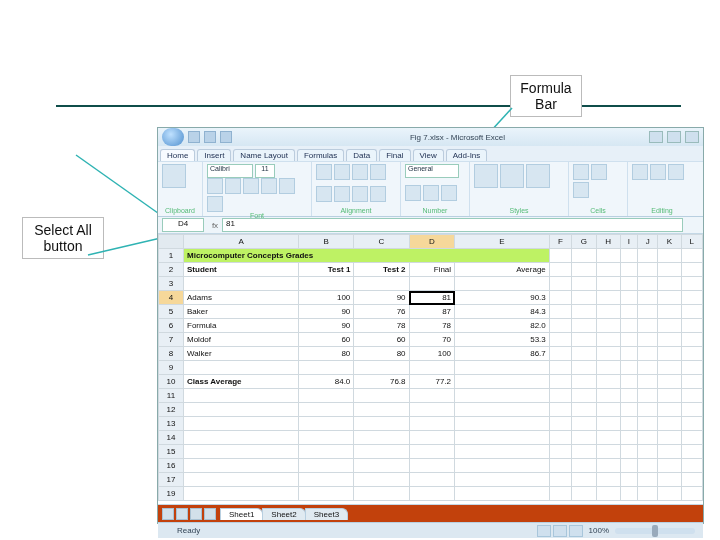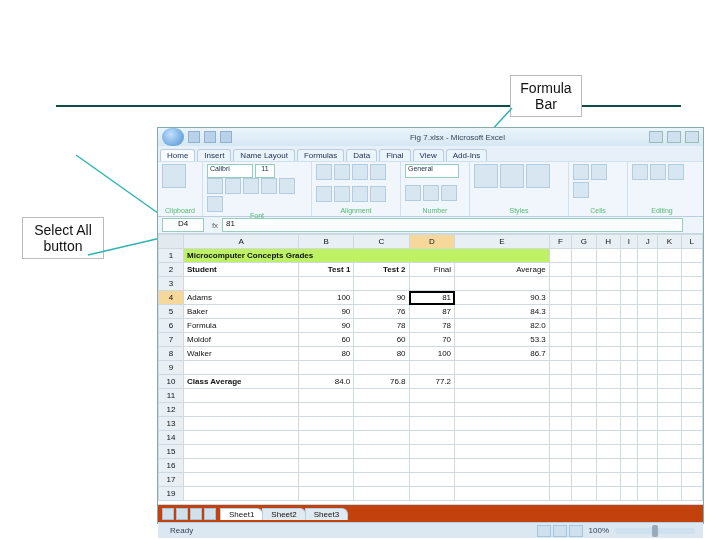--- a/index.html
+++ b/index.html
@@ -48,21 +48,21 @@
   .sheet td.active{outline:2px solid #000;outline-offset:-2px;background:#fff;}
   .sheet tr.sel th.rowh,.sheet thead th.selcol{background:#f6d89a;}
 
   .sheettabs{height:17px;background:#c2410c;border-top:1px solid #c4d8e6;display:flex;align-items:center;font-size:8px;}
   .nav{display:flex;margin:0 4px;gap:2px;}
   .nav span{width:10px;height:10px;background:#d2e0ea;border:1px solid #a8c1d3;}
   .tab{padding:1px 8px;background:#fff;border:1px solid #b8cfe0;border-bottom:none;border-radius:0 6px 0 0;margin-right:-1px;}
   .tab.off{background:#e0eaf1;}
 
   .status{height:15px;background:#dce8f1;border-top:1px solid #b8cfe0;display:flex;align-items:center;font-size:8px;color:#345;}
-  .status .l{padding-left:12px;flex:1;}
+  .status .l{padding-left:19px;flex:1;}
   .views{display:flex;gap:2px;margin-right:6px;}
   .views span{width:12px;height:10px;background:#cfe0ee;border:1px solid #a8c6db;}
   .zoom{width:80px;height:6px;background:#cfe0ee;border-radius:3px;position:relative;margin-right:8px;}
   .zoom::after{content:"";position:absolute;left:46%;top:-3px;width:6px;height:12px;background:#9ab;border-radius:2px;}
 
   svg.lines{position:absolute;left:0;top:0;width:720px;height:540px;pointer-events:none;}
   svg.lines line{stroke:#2fb3b3;stroke-width:1.5;}
 </style>
 </head>
 <body>

